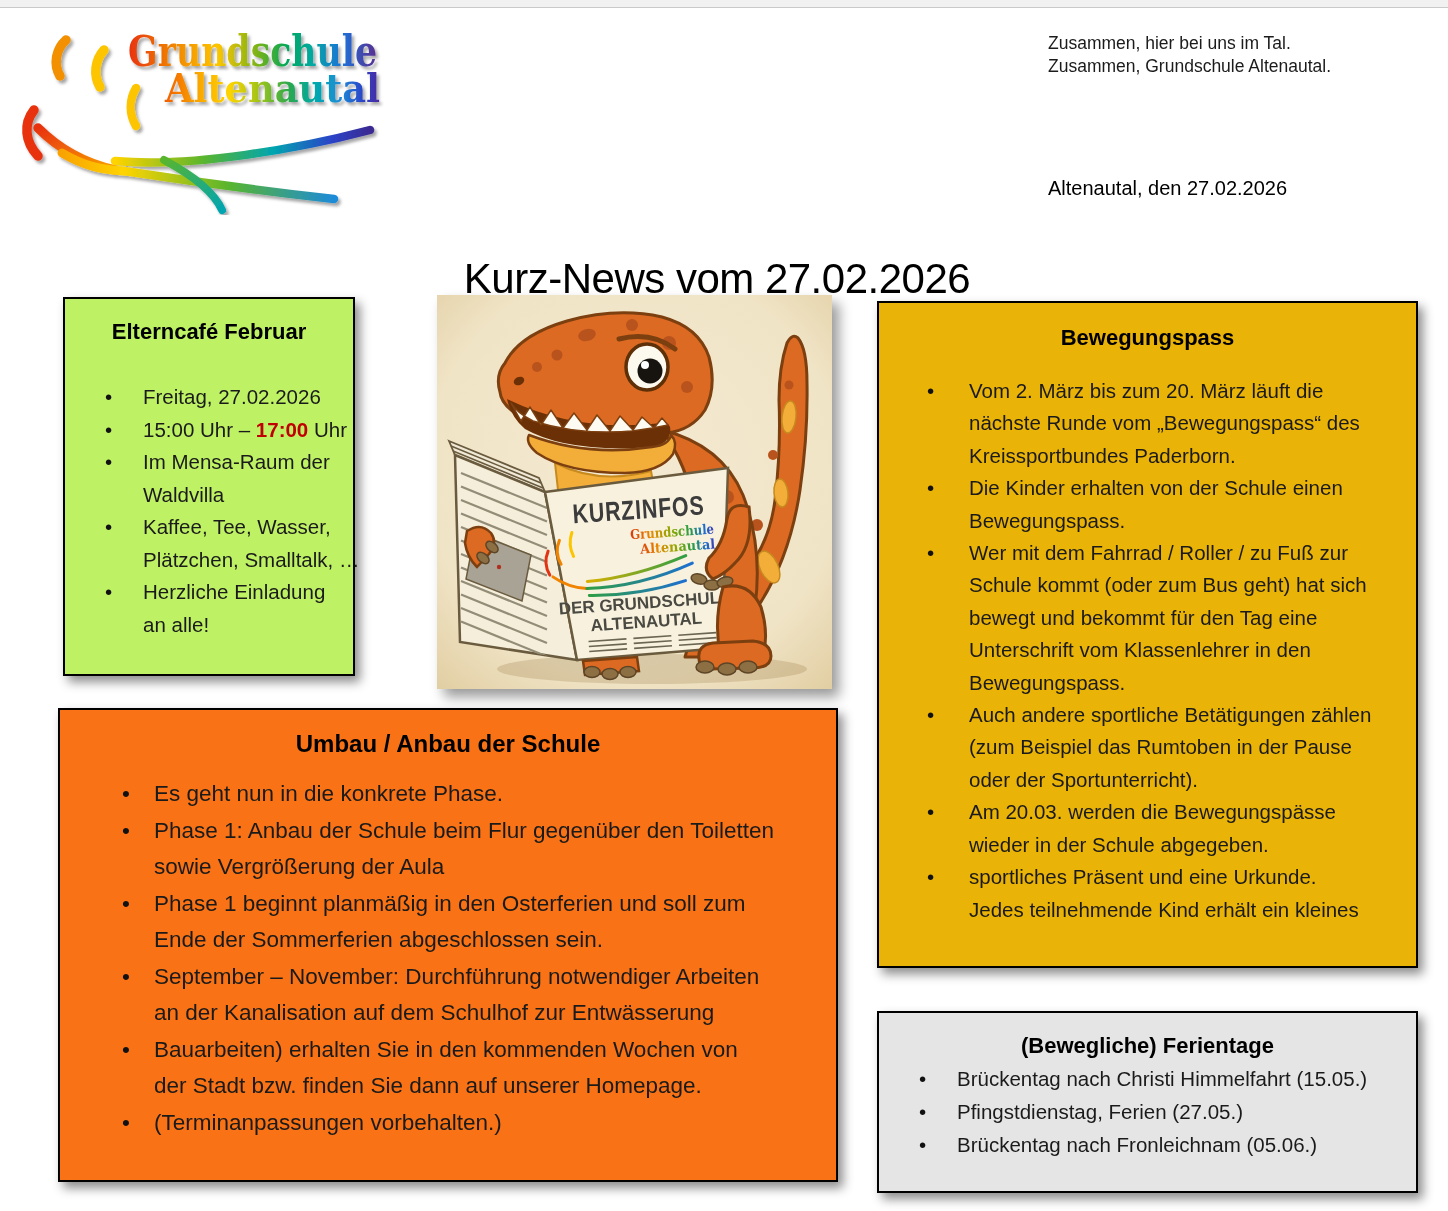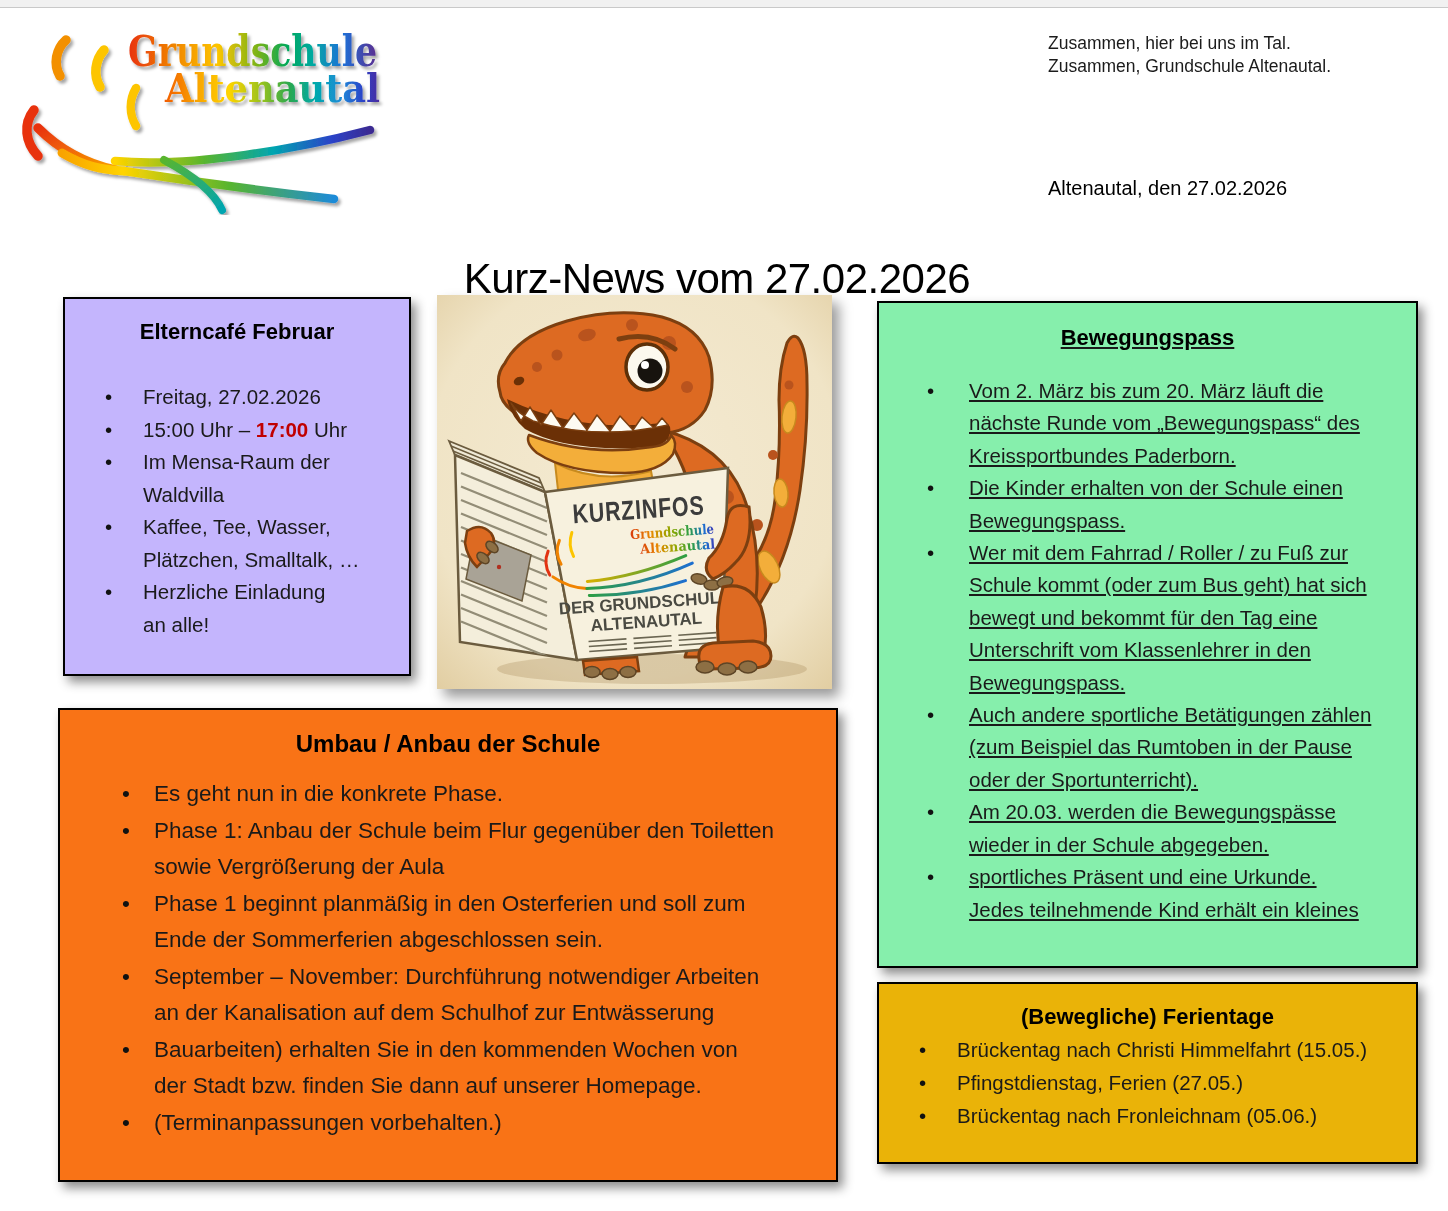--- a/index.html
+++ b/index.html
@@ -14,39 +14,39 @@
        font-size:42px;font-weight:400;color:#000;letter-spacing:-0.5px;}
   .box{position:absolute;border:2px solid #000;box-sizing:border-box;
        box-shadow:5px 6px 10px rgba(0,0,0,0.45);color:#1a1a1a;}
   .box h2{margin:0;text-align:center;font-weight:bold;color:#000;}
   .box ul{list-style:none;margin:0;padding:0;}
   .box li{position:relative;}
   .box li::before{content:"\2022";position:absolute;color:#111;}
   .line{display:block;white-space:nowrap;}
   .hl{color:#c00000;font-weight:bold;}
 
-  .box-blue{left:63px;top:297px;width:348px;height:379px;background:#c4b5fd;}
+  .box-blue{left:63px;top:297px;width:292px;height:379px;background:#bef264;}
   .box-blue h2{padding-top:20px;font-size:22px;}
   .box-blue ul{margin-top:36px;font-size:20.5px;line-height:32.5px;}
   .box-blue li{padding-left:78px;}
   .box-blue li::before{left:40px;}
 
-  .box-pink{left:877px;top:301px;width:541px;height:667px;background:#86efac;text-decoration:underline;}
+  .box-pink{left:877px;top:301px;width:541px;height:667px;background:#eab308;}
   .box-pink h2{padding-top:22px;font-size:22px;}
   .box-pink ul{margin-top:24px;font-size:20.5px;line-height:32.4px;}
   .box-pink li{padding-left:90px;}
   .box-pink li::before{left:48px;}
 
   .box-green{left:58px;top:708px;width:780px;height:474px;background:#f97316;}
   .box-green h2{padding-top:20px;font-size:24px;}
   .box-green ul{margin-top:18px;font-size:22.5px;line-height:36.5px;}
   .box-green li{padding-left:94px;}
   .box-green li::before{left:62px;}
 
-  .box-yellow{left:877px;top:982px;width:541px;height:182px;background:#eab308;}
+  .box-yellow{left:877px;top:1011px;width:541px;height:182px;background:#e5e5e5;}
   .box-yellow h2{padding-top:20px;font-size:22px;}
   .box-yellow ul{margin-top:3px;font-size:20.5px;line-height:33px;}
   .box-yellow li{padding-left:78px;}
   .box-yellow li::before{left:40px;}
 
   .dino{position:absolute;left:437px;top:295px;width:395px;height:394px;
         box-shadow:7px 8px 12px rgba(0,0,0,0.4);}
 </style>
 </head>
 <body>

